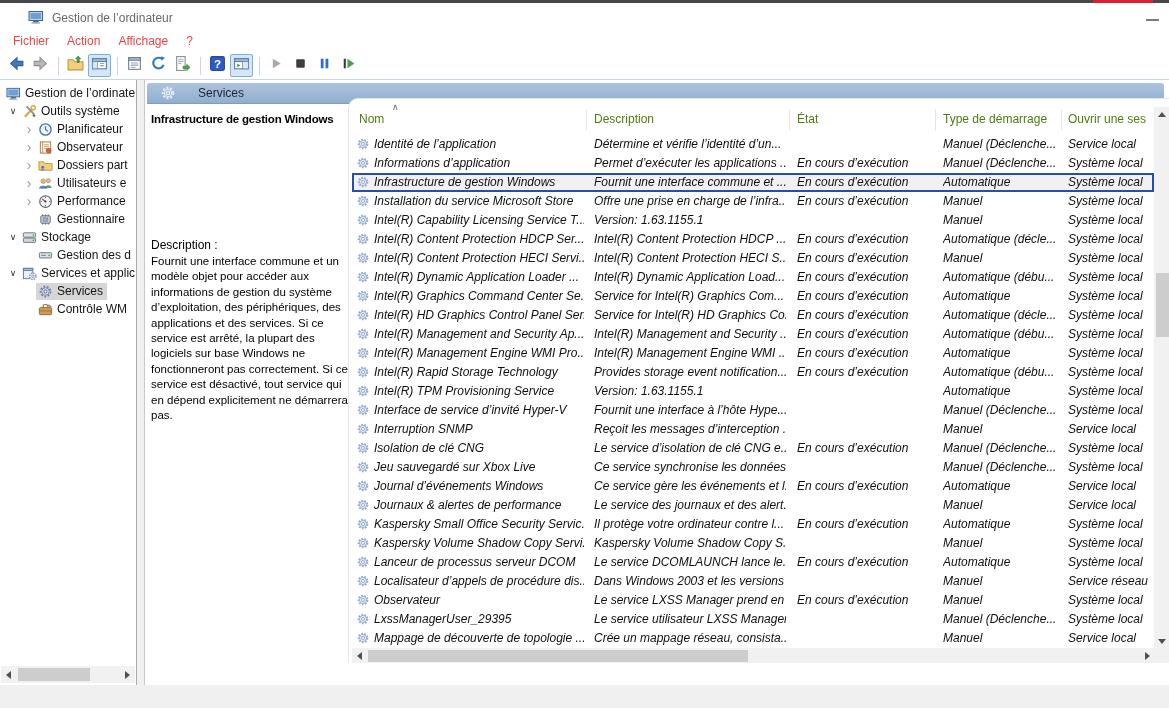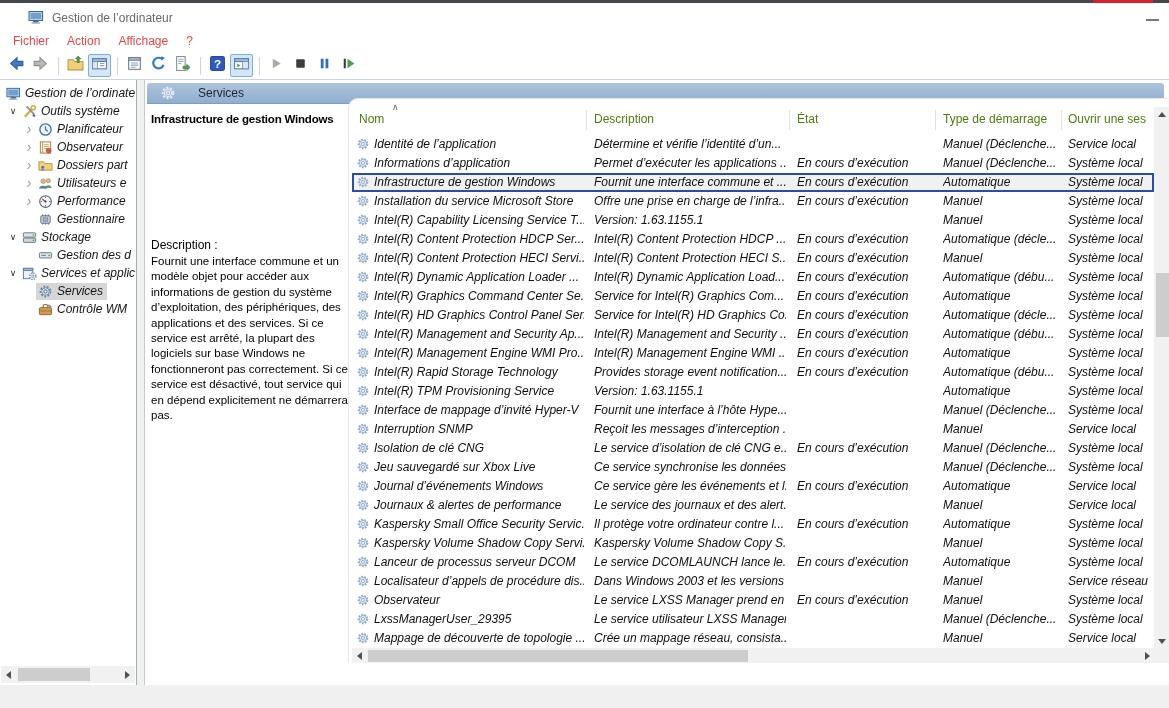--- a/index.html
+++ b/index.html
@@ -28,21 +28,21 @@
   .tbtn{width:23px;height:23px;display:flex;align-items:center;justify-content:center;margin-right:1px;
         border:1px solid transparent;border-radius:2px;box-sizing:border-box;}
   .tbtn svg{width:17px;height:17px;}
   .tbtn.pressed{background:#d4e6f8;border-color:#7ab0e0;}
   .tsep{width:1px;height:18px;background:#d4d4d4;margin:0 5px;flex:none;}
 
   
   .tree-pane{position:absolute;left:0;top:80px;width:137px;height:605px;background:#fff;
              border-right:1px solid #a7adb4;box-sizing:border-box;overflow:hidden;}
   .tree{position:absolute;left:0;top:4px;right:1px;}
-  .titem{height:18px;display:flex;align-items:center;white-space:nowrap;font-size:12px;overflow:hidden;font-style:italic;}
+  .titem{height:18px;display:flex;align-items:center;white-space:nowrap;font-size:12px;overflow:hidden;}
   .texp{width:14px;flex:none;text-align:center;}
   .texp.exp{font-size:9px;color:#2b2b2b;}
   .texp.col{font-size:14px;color:#9a9a9a;line-height:10px;}
   .ticon{width:15px;height:15px;flex:none;margin:0 4px 0 2px;}
   .ticon svg{width:15px;height:15px;display:block;}
   .tsel{display:flex;align-items:center;height:17px;padding-right:4px;overflow:hidden;}
   .tsel.selected{background:#d6d6d6;}
   .tree-hscroll{position:absolute;left:1px;bottom:2px;width:134px;height:17px;background:#f1f1f1;}
   .sb-btn{position:absolute;top:0;width:15px;height:17px;display:flex;align-items:center;justify-content:center;}
   .tri-left{width:0;height:0;border-top:4px solid transparent;border-bottom:4px solid transparent;border-right:5px solid #505050;}
@@ -642,21 +642,21 @@
             <span class="cell c-sess">Système local</span>
           </div>
           <div class="lrow">
             <span class="c-icon">
               <svg viewBox="0 0 16 16">
                 <circle cx="8" cy="8" r="5" fill="#eef3f9" stroke="#93abcb" stroke-width="2.2" stroke-dasharray="1.9 1.6"></circle>
                 <circle cx="8" cy="8" r="4" fill="none" stroke="#93abcb" stroke-width="1"></circle>
                 <circle cx="8" cy="8" r="1.7" fill="#fff" stroke="#93abcb" stroke-width="1.2"></circle>
               </svg>
             </span>
-            <span class="cell c-name">Interface de mappage d’invité Hyper-V</span>
+            <span class="cell c-name">Interface de service d’invité Hyper-V</span>
             <span class="cell c-desc">Fournit une interface à l’hôte Hype...</span>
             <span class="cell c-etat"></span>
             <span class="cell c-type">Manuel (Déclenche...</span>
             <span class="cell c-sess">Système local</span>
           </div>
           <div class="lrow">
             <span class="c-icon">
               <svg viewBox="0 0 16 16">
                 <circle cx="8" cy="8" r="5" fill="#eef3f9" stroke="#93abcb" stroke-width="2.2" stroke-dasharray="1.9 1.6"></circle>
                 <circle cx="8" cy="8" r="4" fill="none" stroke="#93abcb" stroke-width="1"></circle>

